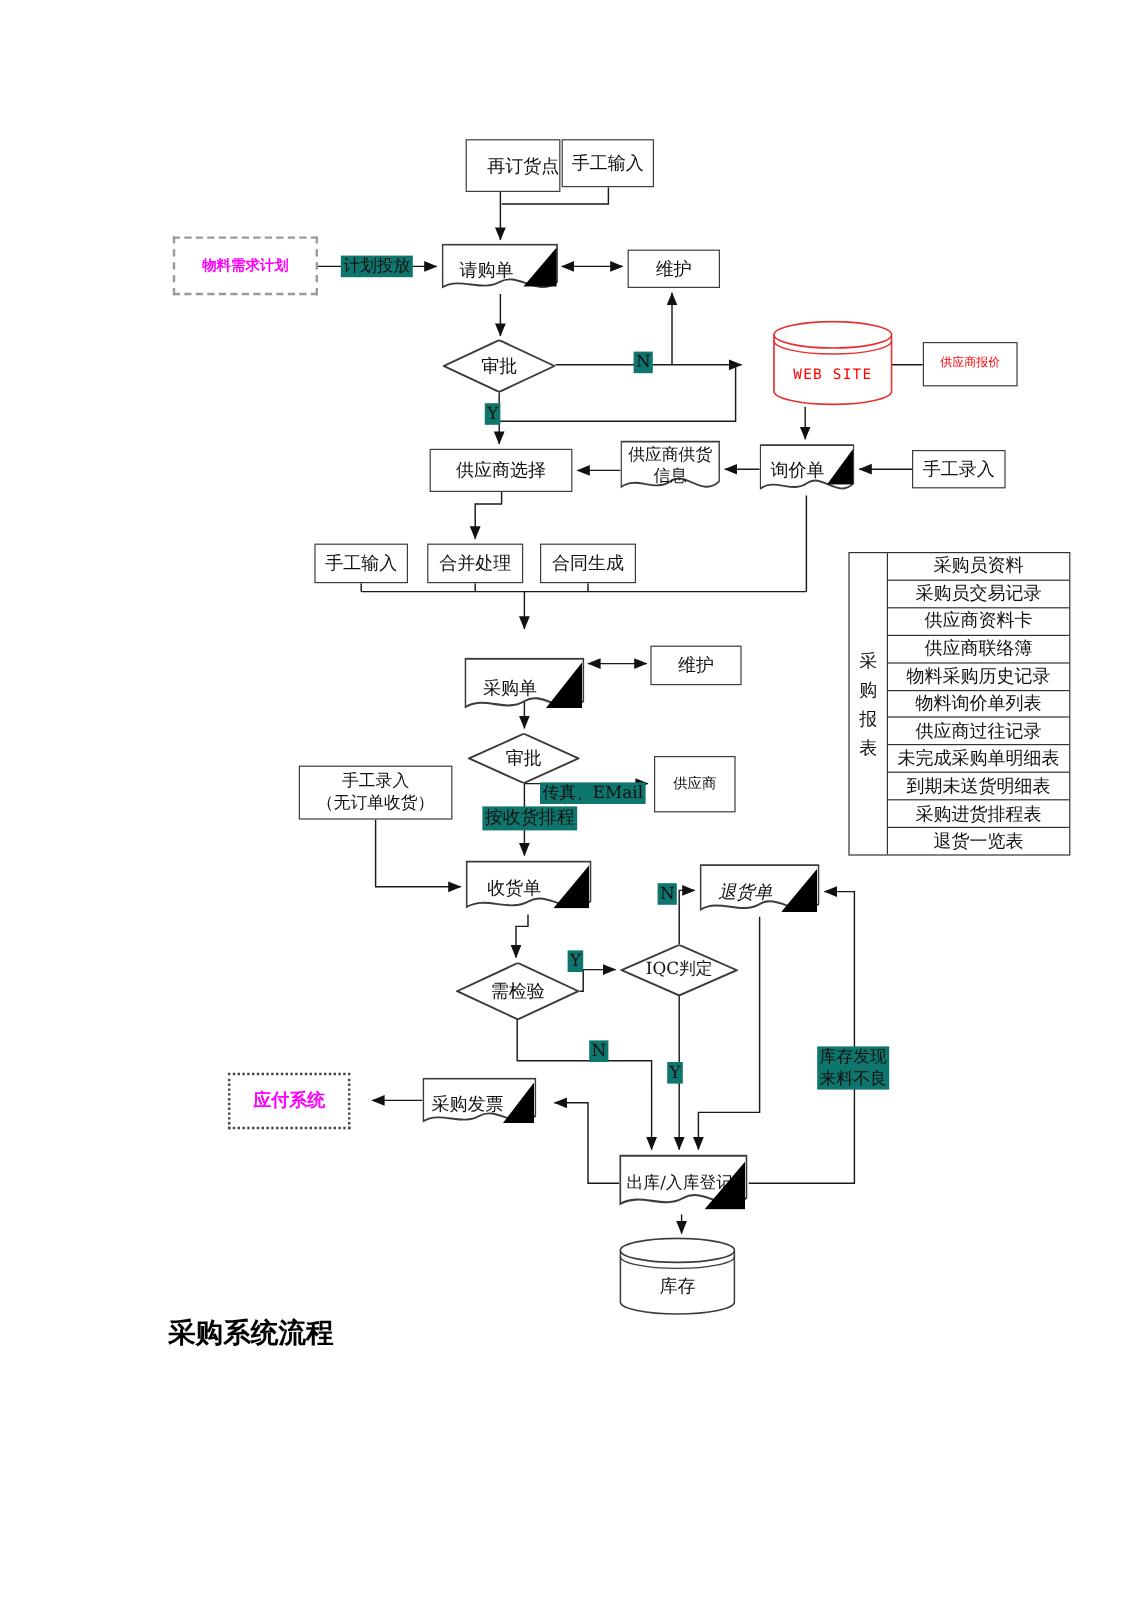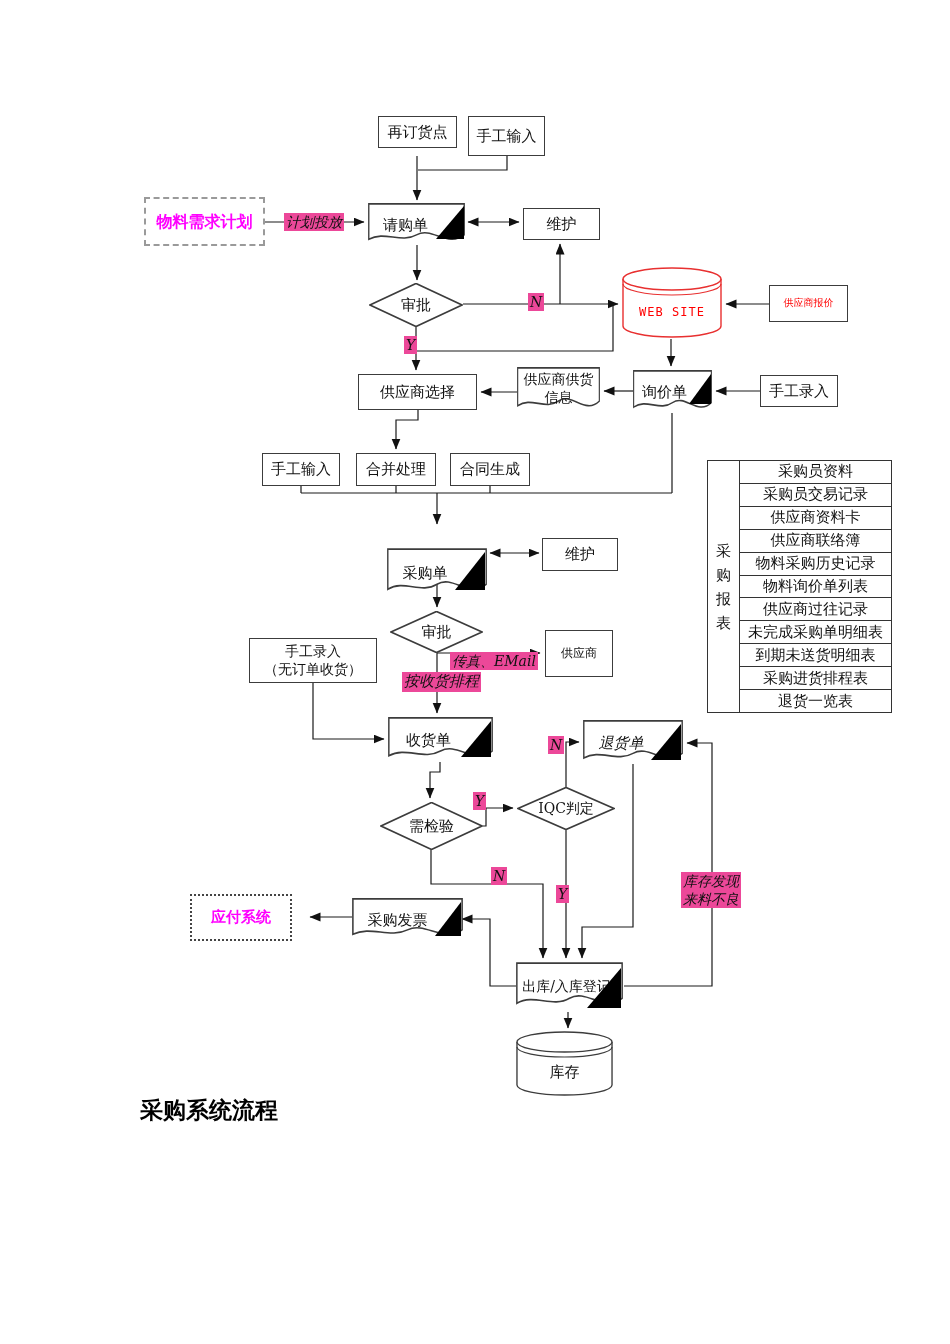--- a/index.html
+++ b/index.html
@@ -2,33 +2,33 @@
 <html style="--magenta: #ff00ff; --red: #ff0000; --cyl-red: #e83030; --border: #3c3c3c;"><head>
 <meta charset="utf-8">
 <style>
   html,body{margin:0;padding:0;background:#fff;}
   #page{position:relative;width:950px;height:1344px;background:#fff;overflow:hidden;
         font-family:"DejaVu Serif","Liberation Serif",serif;color:#111;}
   #wires{position:absolute;left:0;top:0;z-index:1;}
   .node{position:absolute;z-index:2;box-sizing:border-box;display:flex;align-items:center;
         justify-content:center;text-align:center;font-size:15px;line-height:1.25;background:#fff;}
   .box{border:1px solid var(--border,#3c3c3c);}
-  .dashedbox{border:2px dashed #9a9a9a;font-weight:bold;font-size:16px;color:var(--magenta,#f0f);}
+  .dashedbox{border:2px dashed #9a9a9a;font-weight:bold;font-size:12px;color:var(--magenta,#f0f);}
   .dottedbox{border:2px dotted #444;font-weight:bold;font-size:15px;color:var(--magenta,#f0f);}
   .doc{background:transparent;}
   .doc svg,.dia svg,.cyl svg{position:absolute;left:0;top:0;width:100%;height:100%;}
   .doc .lbl,.dia .lbl,.cyl .lbl{position:relative;z-index:2;}
   .tri{position:absolute;z-index:3;background:#000;
        clip-path:polygon(100% 0,100% 100%,0 100%);}
   .dia{background:transparent;}
   .cyl{background:transparent;}
   .redtext{color:var(--red,#f00);}
   .mono{font-family:"DejaVu Sans Mono","Liberation Mono",monospace;font-size:12px;letter-spacing:1px;}
-  .elabel{position:absolute;z-index:4;background:#ec4899;font-size:14px;line-height:1.3;
-          padding:0 2px;white-space:nowrap;font-style:italic;}
+  .elabel{position:absolute;z-index:4;background:#0f766e;font-size:14px;line-height:1.3;
+          padding:0 2px;white-space:nowrap;}
   .small{font-size:12px;}
   #report{position:absolute;z-index:2;display:flex;box-sizing:border-box;
           border:1px solid #333;background:#fff;}
   #report .hcell{width:31px;border-right:1px solid #333;display:flex;align-items:center;
           justify-content:center;}
   #report .hcell span{display:block;width:16px;word-break:break-all;text-align:center;
           font-size:15px;line-height:1.6;}
   #report .rows{flex:1;display:flex;flex-direction:column;}
   #report .trow{flex:1;border-bottom:1px solid #333;display:flex;align-items:center;
           justify-content:center;font-size:15px;}
@@ -76,21 +76,21 @@
       <path d="M431,850 V884 H543 V958" marker-end="url(#arw)"></path>
       <path d="M566,830 V958" marker-end="url(#arw)"></path>
       <path d="M633,764 V927 H582 V958" marker-end="url(#arw)"></path>
       <path d="M624,986 H712 V743 H687" marker-end="url(#arw)"></path>
       <path d="M516,986 H490 V919 H462" marker-end="url(#arw)"></path>
       <path d="M352,917 H310" marker-end="url(#arw)"></path>
       <path d="M568,1012 V1028" marker-end="url(#arw)"></path>
     </g>
   </svg>
 
-  <div class="node box" style="left:378px;top:116px;width:79px;height:32px;">
+  <div class="node box" style="left:388px;top:116px;width:79px;height:44px;justify-content:flex-end;">
     <span>再订货点</span>
   </div>
   <div class="node box" style="left:468px;top:116px;width:77px;height:40px;">
     <span>手工输入</span>
   </div>
 
   <div class="node dashedbox" style="left:144px;top:197px;width:121px;height:49px;">
     <span>物料需求计划</span>
   </div>
 
@@ -106,21 +106,21 @@
     <span>维护</span>
   </div>
 
   <div class="node dia" style="left:369px;top:283px;width:94px;height:44px;">
     <svg viewBox="0 0 100 100" preserveAspectRatio="none">
       <polygon points="50,1 99,50 50,99 1,50" fill="#fff" stroke="#3c3c3c" stroke-width="1.6" vector-effect="non-scaling-stroke"></polygon>
     </svg>
     <span class="lbl">审批</span>
   </div>
 
-  <div class="node cyl" style="left:622px;top:267px;width:100px;height:72px;">
+  <div class="node cyl" style="left:644px;top:267px;width:100px;height:72px;">
     <svg viewBox="0 0 100 72" preserveAspectRatio="none">
       <path d="M1,12 V59 A49,11 0 0 0 99,59 V12" fill="#fff" stroke="var(--cyl-red,#e83030)" stroke-width="1.4"></path>
       <ellipse cx="50" cy="12" rx="49" ry="11" fill="#fff" stroke="var(--cyl-red,#e83030)" stroke-width="1.4"></ellipse>
       <path d="M1,17 A49,11 0 0 0 99,17" fill="none" stroke="var(--cyl-red,#e83030)" stroke-width="1.2"></path>
     </svg>
     <span class="lbl mono redtext" style="margin-top:18px;">WEB SITE</span>
   </div>
 
   <div class="node box redtext" style="left:769px;top:285px;width:79px;height:37px;font-size:10px;">
     <span>供应商报价</span>
@@ -211,21 +211,21 @@
     <span class="lbl">需检验</span>
   </div>
 
   <div class="node dia" style="left:517px;top:787px;width:98px;height:43px;">
     <svg viewBox="0 0 100 100" preserveAspectRatio="none">
       <polygon points="50,1 99,50 50,99 1,50" fill="#fff" stroke="#3c3c3c" stroke-width="1.6" vector-effect="non-scaling-stroke"></polygon>
     </svg>
     <span class="lbl" style="font-size:14px;">IQC判定</span>
   </div>
 
-  <div class="node doc" style="left:352px;top:898px;width:111px;height:44px;">
+  <div class="node doc" style="left:352px;top:898px;width:95px;height:44px;">
     <svg viewBox="0 0 100 40" preserveAspectRatio="none">
       <path d="M0.8,0.8 H99.2 V29 C82,41 66,21 50,29 C34,37 17,25 0.8,33 Z" fill="#fff" stroke="#3c3c3c" stroke-width="1.4"></path>
     </svg>
     <span class="lbl" style="padding-right:20px;">采购发票</span>
     <div class="tri" style="right:2px;top:4px;width:26px;height:34px;"></div>
   </div>
 
   <div class="node dottedbox" style="left:190px;top:894px;width:102px;height:47px;">
     <span>应付系统</span>
   </div>

